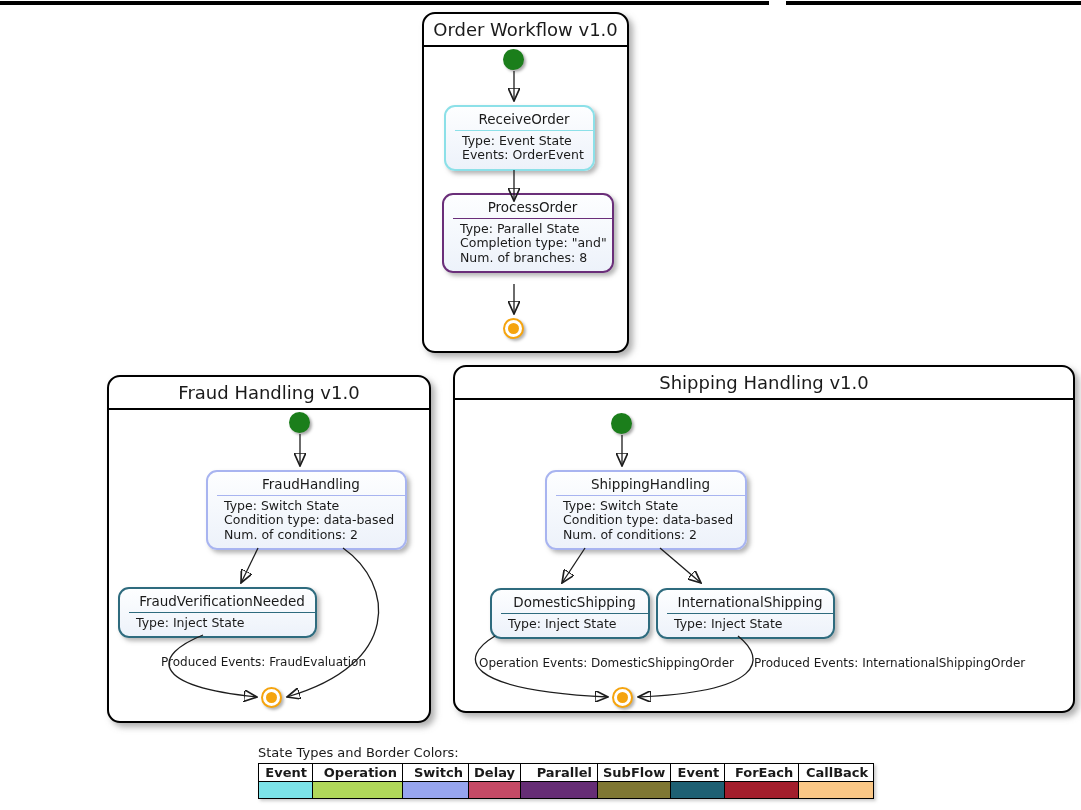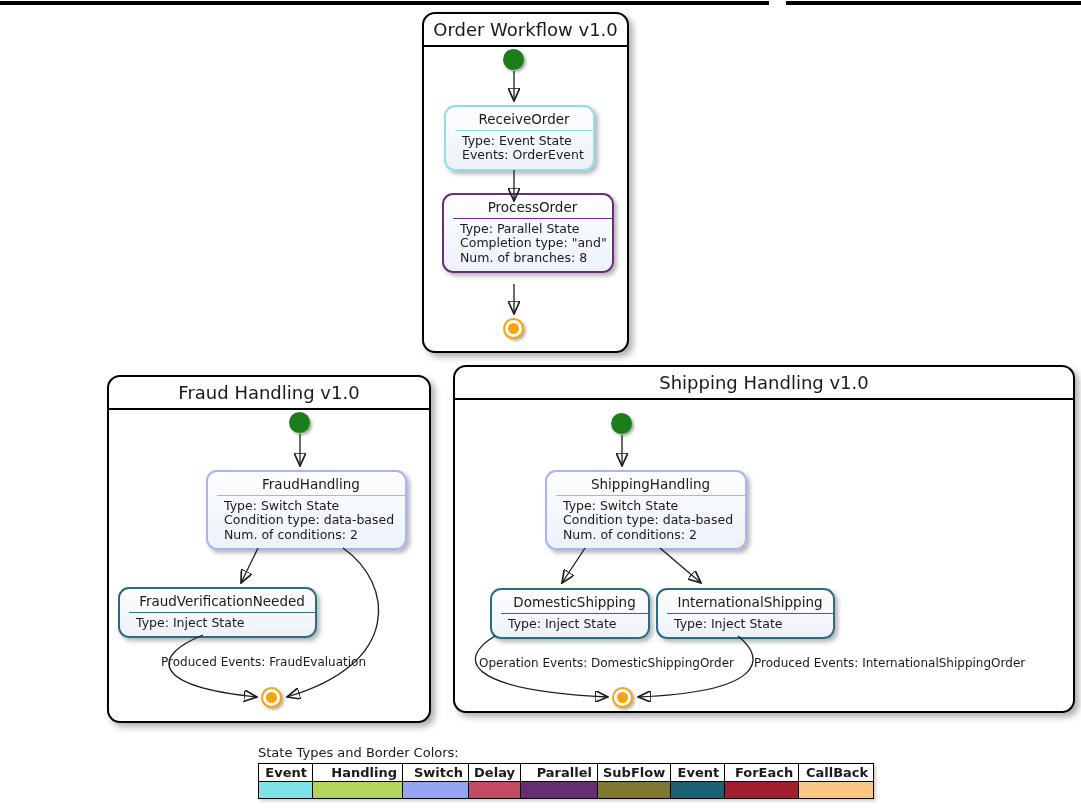--- a/index.html
+++ b/index.html
@@ -164,21 +164,21 @@
   <path d="M495 636 C458 658 462 690 608 697" marker-end="url(#ah)"></path>
   <path d="M738 636 C768 660 762 692 638 697" marker-end="url(#ah)"></path>
 </svg>
 
 <div class="legend-title" style="left:258px;top:745px;">State Types and Border Colors:</div>
 
 <table class="legend" style="left:258px;top:763px;">
   <tbody>
       <tr>
     <th style="width:43px">Event</th>
-    <th style="width:79px">Handling</th>
+    <th style="width:79px">Operation</th>
     <th style="width:55px">Switch</th>
     <th style="width:41px">Delay</th>
     <th style="width:66px">Parallel</th>
     <th style="width:60px">SubFlow</th>
     <th style="width:43px">Event</th>
     <th style="width:63px">ForEach</th>
     <th style="width:64px">CallBack</th>
   </tr>
   <tr>
     <td style="background-color: rgb(124, 227, 232);"></td>

